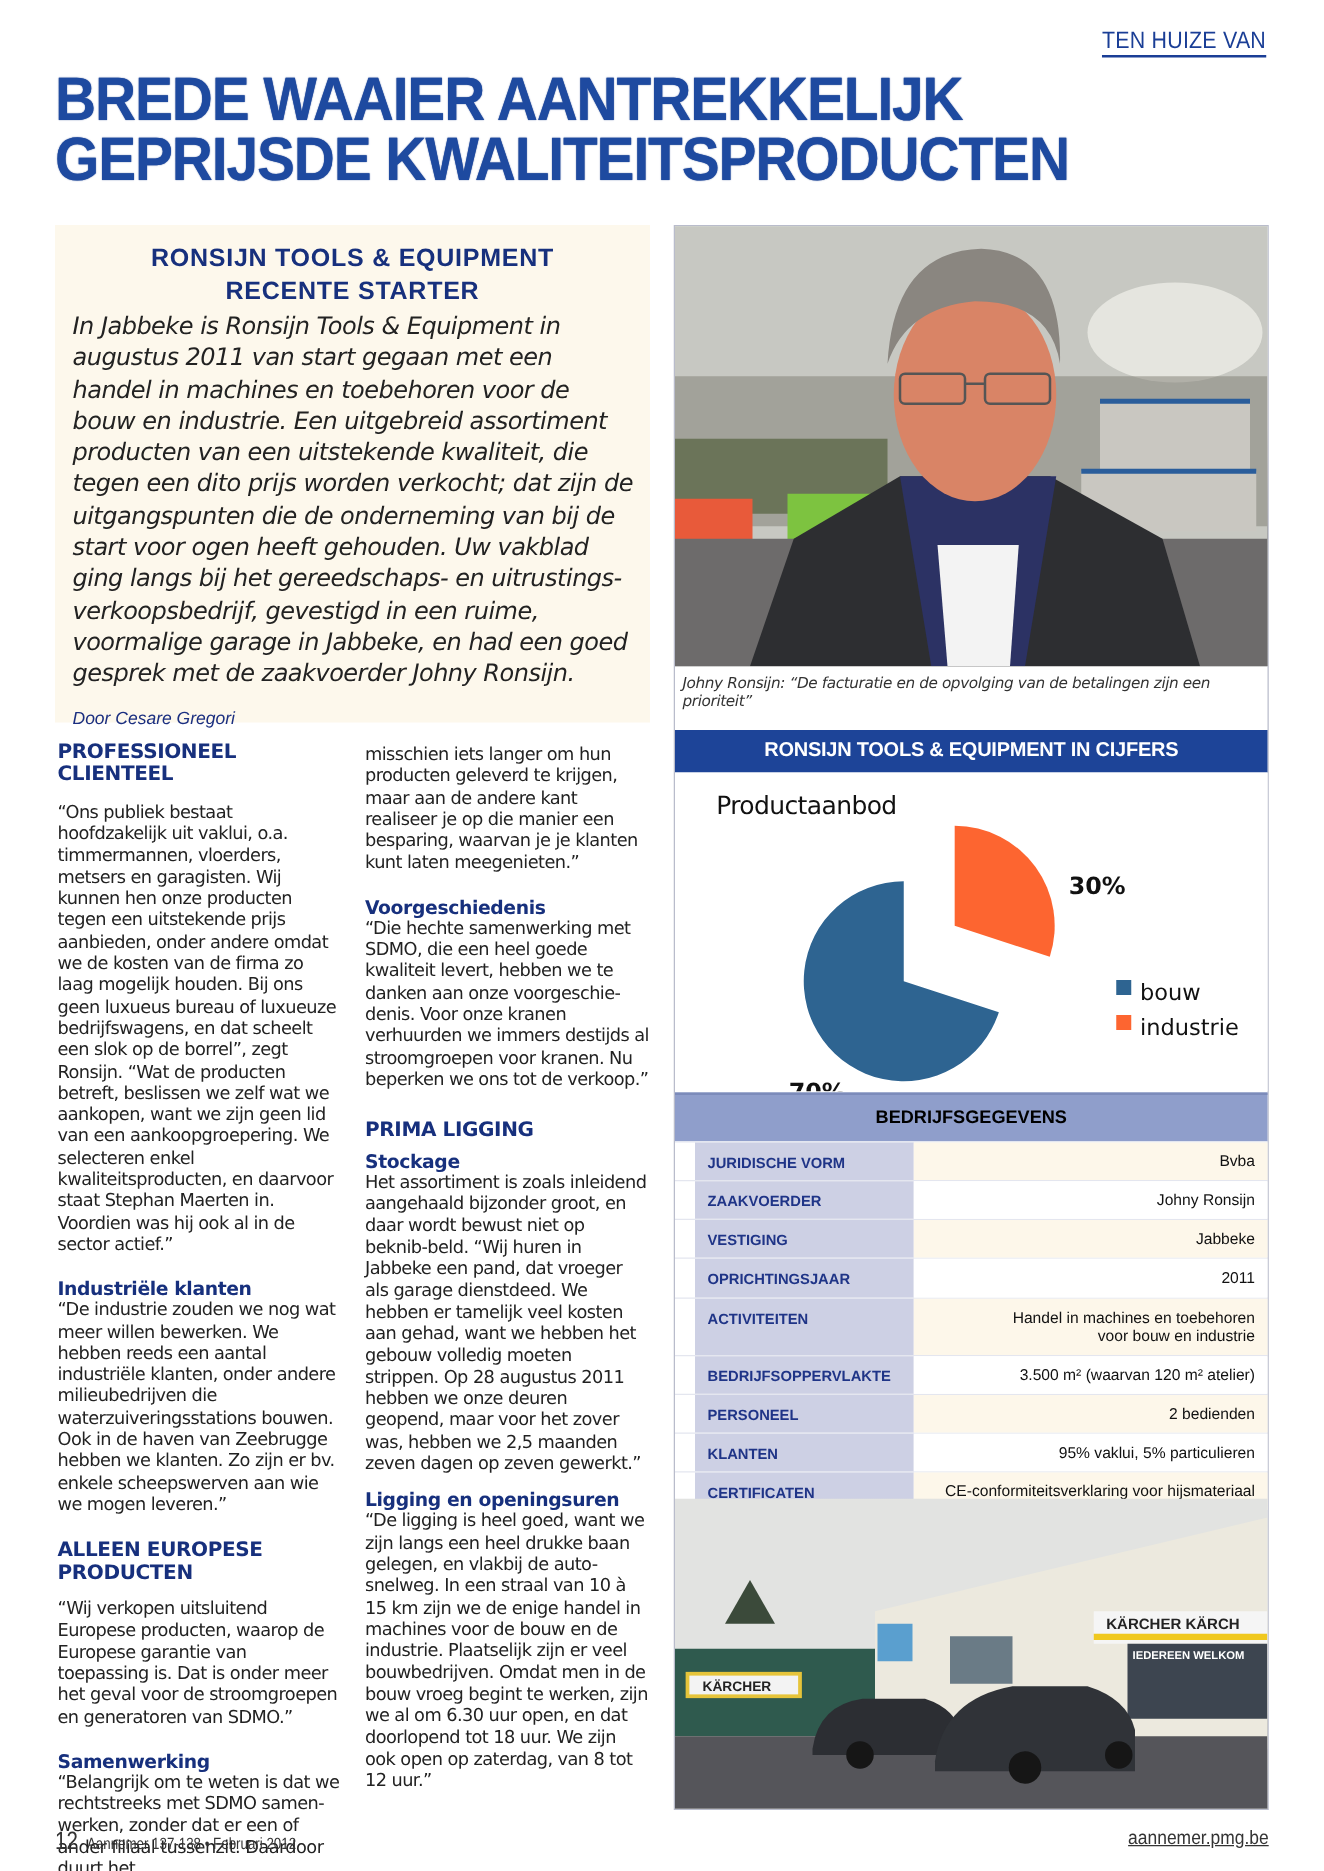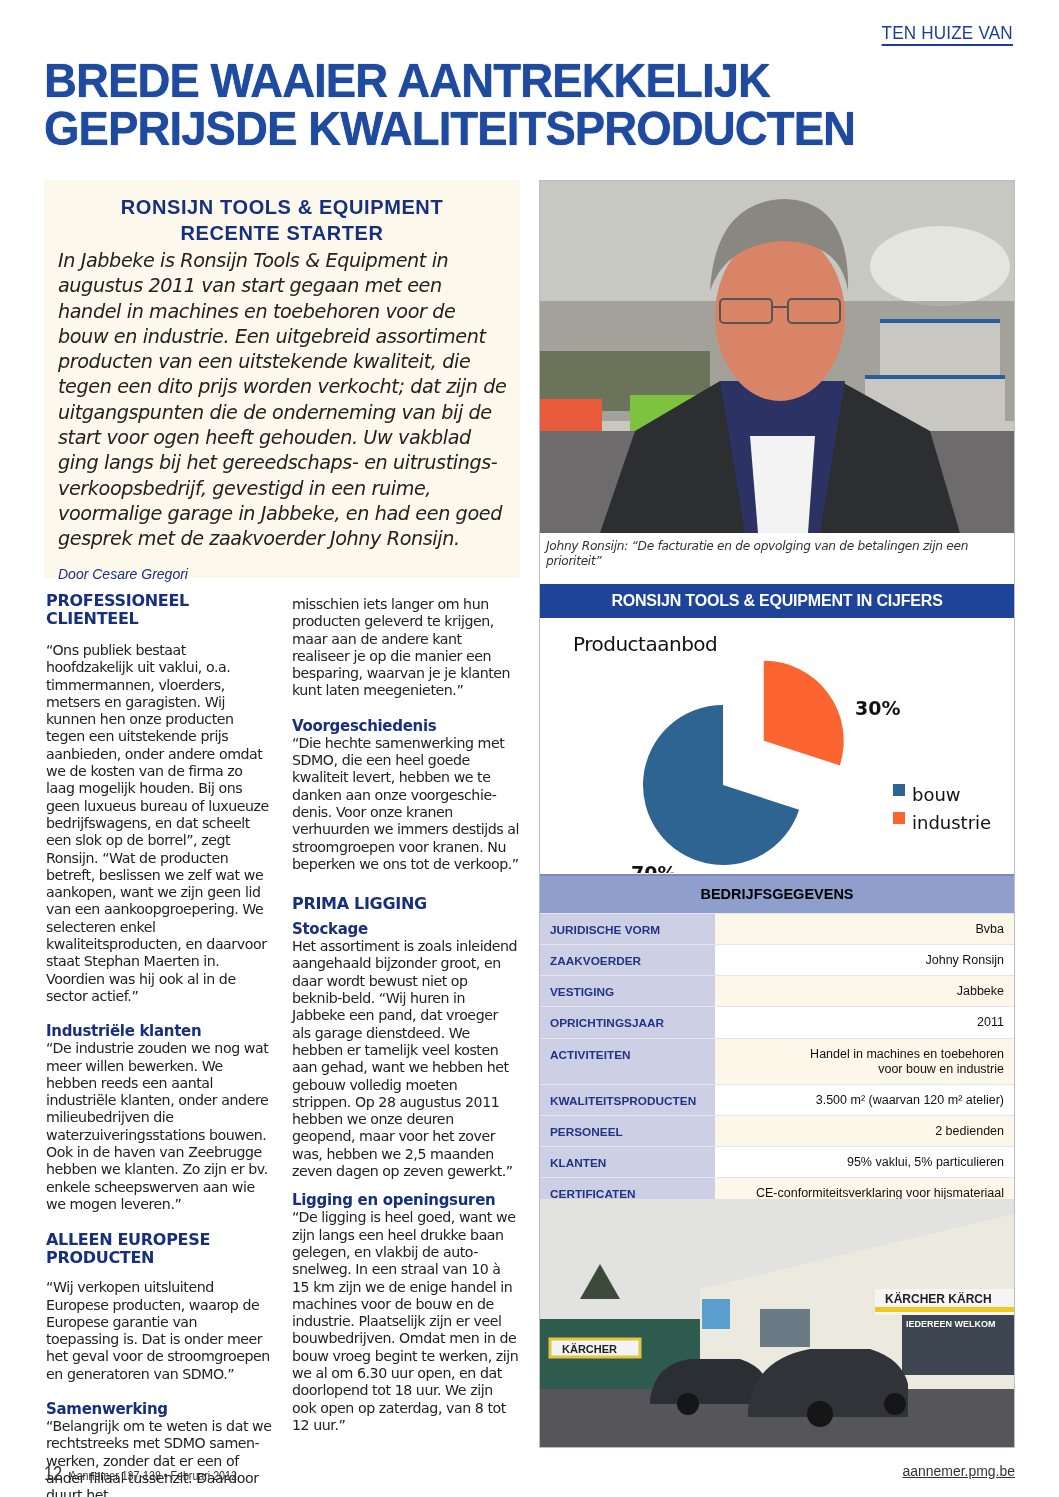--- a/index.html
+++ b/index.html
@@ -23,21 +23,21 @@
   .caption{position:absolute;left:6px;top:358px;width:460px;font-style:italic;font-size:12.2px;line-height:15px;color:#333;font-family:"DejaVu Sans",sans-serif;letter-spacing:-0.3px;}
   .cijfers-bar{position:absolute;left:0;top:403px;width:474px;height:34px;background:#1d4498;color:#fff;font-weight:bold;font-size:16px;line-height:34px;text-align:center;letter-spacing:-0.2px;}
   .chart-area{position:absolute;left:0;top:437px;width:474px;height:255px;background:#fff;}
   .chart-title{position:absolute;left:33px;top:14px;font-size:20px;color:#111;font-family:"DejaVu Sans",sans-serif;letter-spacing:-0.5px;}
   .legend{position:absolute;left:353px;top:166px;font-size:18px;font-family:"DejaVu Sans",sans-serif;color:#111;}
   .legend-item{display:flex;align-items:flex-start;height:28px;}
   .legend-swatch{width:12px;height:12px;margin-right:7px;}
   .company-table{position:absolute;left:0;top:693px;width:474px;}
   .company-header{height:37px;background:#8f9ecb;color:#000000;font-weight:bold;font-size:14.5px;line-height:37px;text-align:center;border-top:2px solid #7c8bba;}
   .crow{display:flex;border-top:1px solid #e4e6ef;}
-  .clabel{width:175px;background:#cdd0e4;color:#1f3487;font-weight:bold;font-size:11.8px;padding:9px 0 0 10px;box-sizing:border-box;}
+  .clabel{width:175px;background:#cdd0e4;color:#1f3487;font-weight:bold;font-size:11.8px;padding:9px 0 0 10px;box-sizing:border-box;margin-left:16px;}
   .cval{flex:1;text-align:right;font-size:12.5px;padding:8px 10px 0 0;color:#111;line-height:15px;}
   .crow:nth-child(odd) .cval{background:#fdf7ea;}
   .crow:nth-child(even) .cval{background:#fff;}
   .photo-shop{position:absolute;left:0;top:1018px;width:474px;height:248px;overflow:hidden;background:linear-gradient(#dfe0de 0%,#e3e3e0 40%,#a9a7a2 70%,#5f5f61 100%);}
   .footer-left{position:absolute;left:44px;top:1462px;font-size:13px;color:#333;transform:scaleX(0.82);transform-origin:left;}
   .footer-left .pg{font-size:20px;margin-right:6px;}
   .footer-right{position:absolute;right:44px;top:1462px;font-size:15.5px;color:#333;text-decoration:underline;transform:scaleX(0.9);transform-origin:right;}
 </style>
 </head>
 <body>
@@ -146,21 +146,21 @@
         <div class="crow" style="height: 31px;">
           <div class="clabel">OPRICHTINGSJAAR</div>
           <div class="cval" style="white-space: pre-line;">2011</div>
         </div>
         <div class="crow" style="height: 45px;">
           <div class="clabel">ACTIVITEITEN</div>
           <div class="cval" style="white-space: pre-line;">Handel in machines en toebehoren
 voor bouw en industrie</div>
         </div>
         <div class="crow" style="height: 30px;">
-          <div class="clabel">KWALITEITSPRODUCTEN</div>
+          <div class="clabel">BEDRIJFSOPPERVLAKTE</div>
           <div class="cval" style="white-space: pre-line;">3.500 m² (waarvan 120 m² atelier)</div>
         </div>
         <div class="crow" style="height: 30px;">
           <div class="clabel">PERSONEEL</div>
           <div class="cval" style="white-space: pre-line;">2 bedienden</div>
         </div>
         <div class="crow" style="height: 30px;">
           <div class="clabel">KLANTEN</div>
           <div class="cval" style="white-space: pre-line;">95% vaklui, 5% particulieren</div>
         </div>

